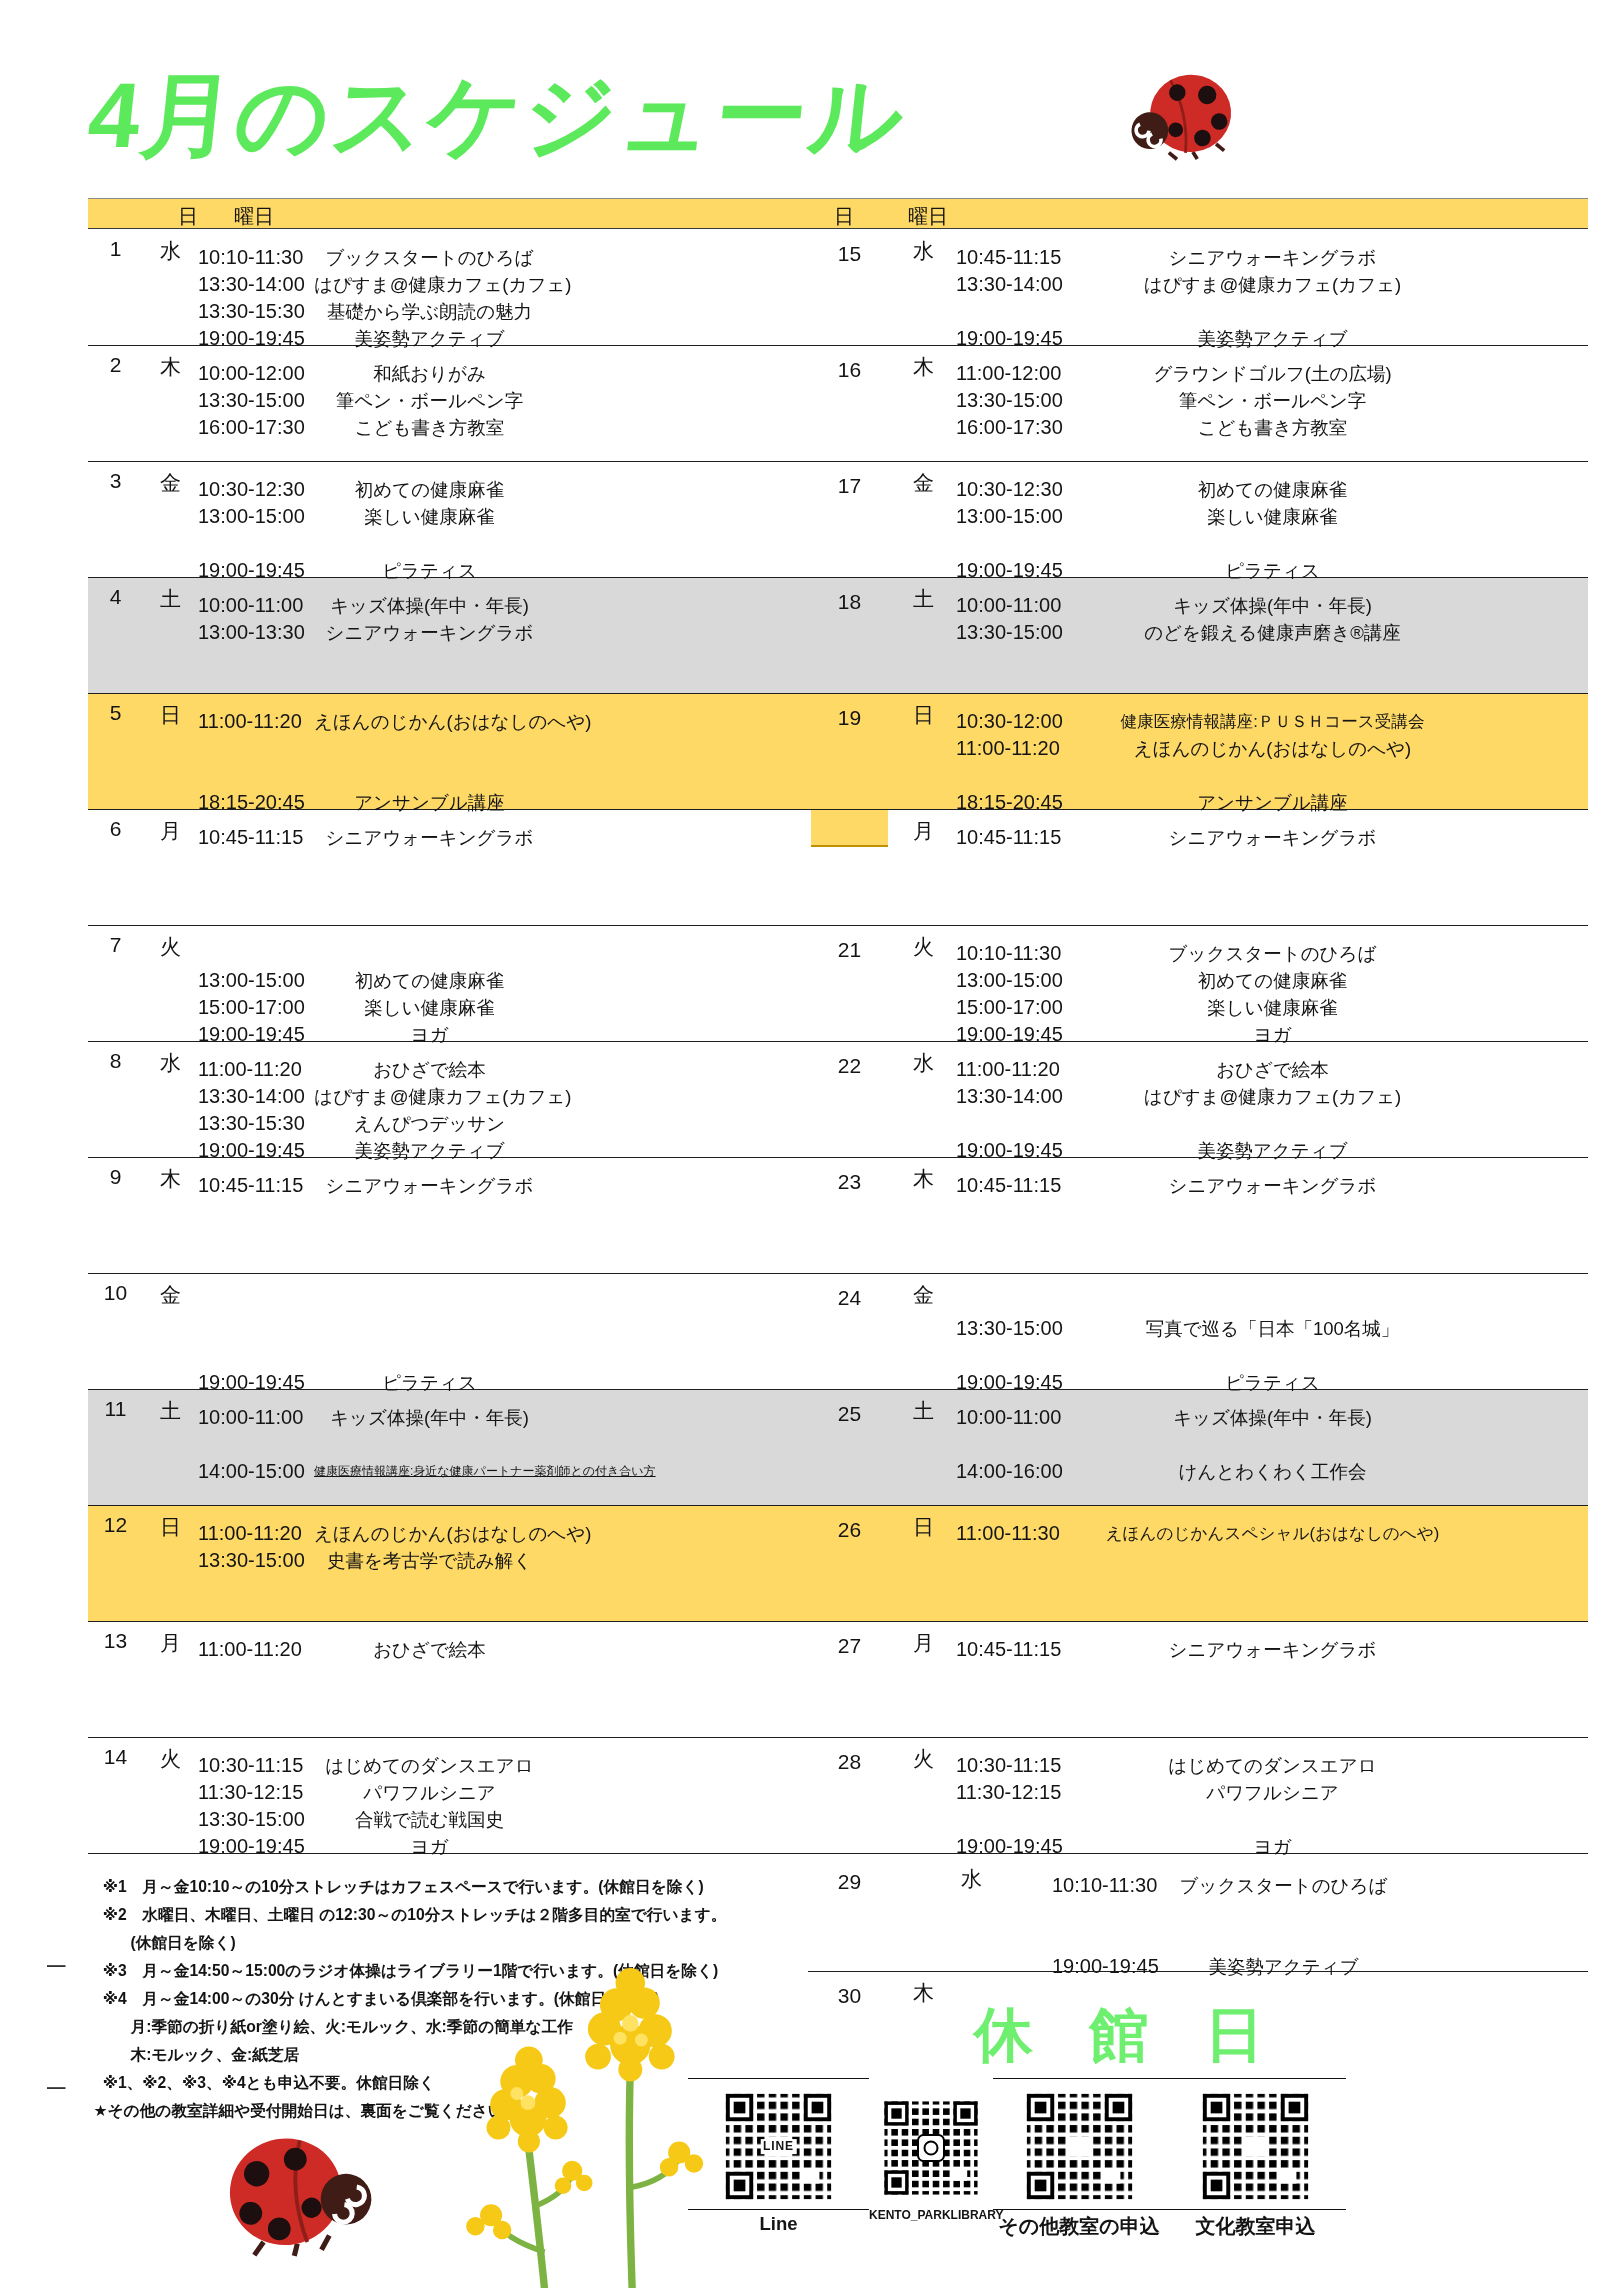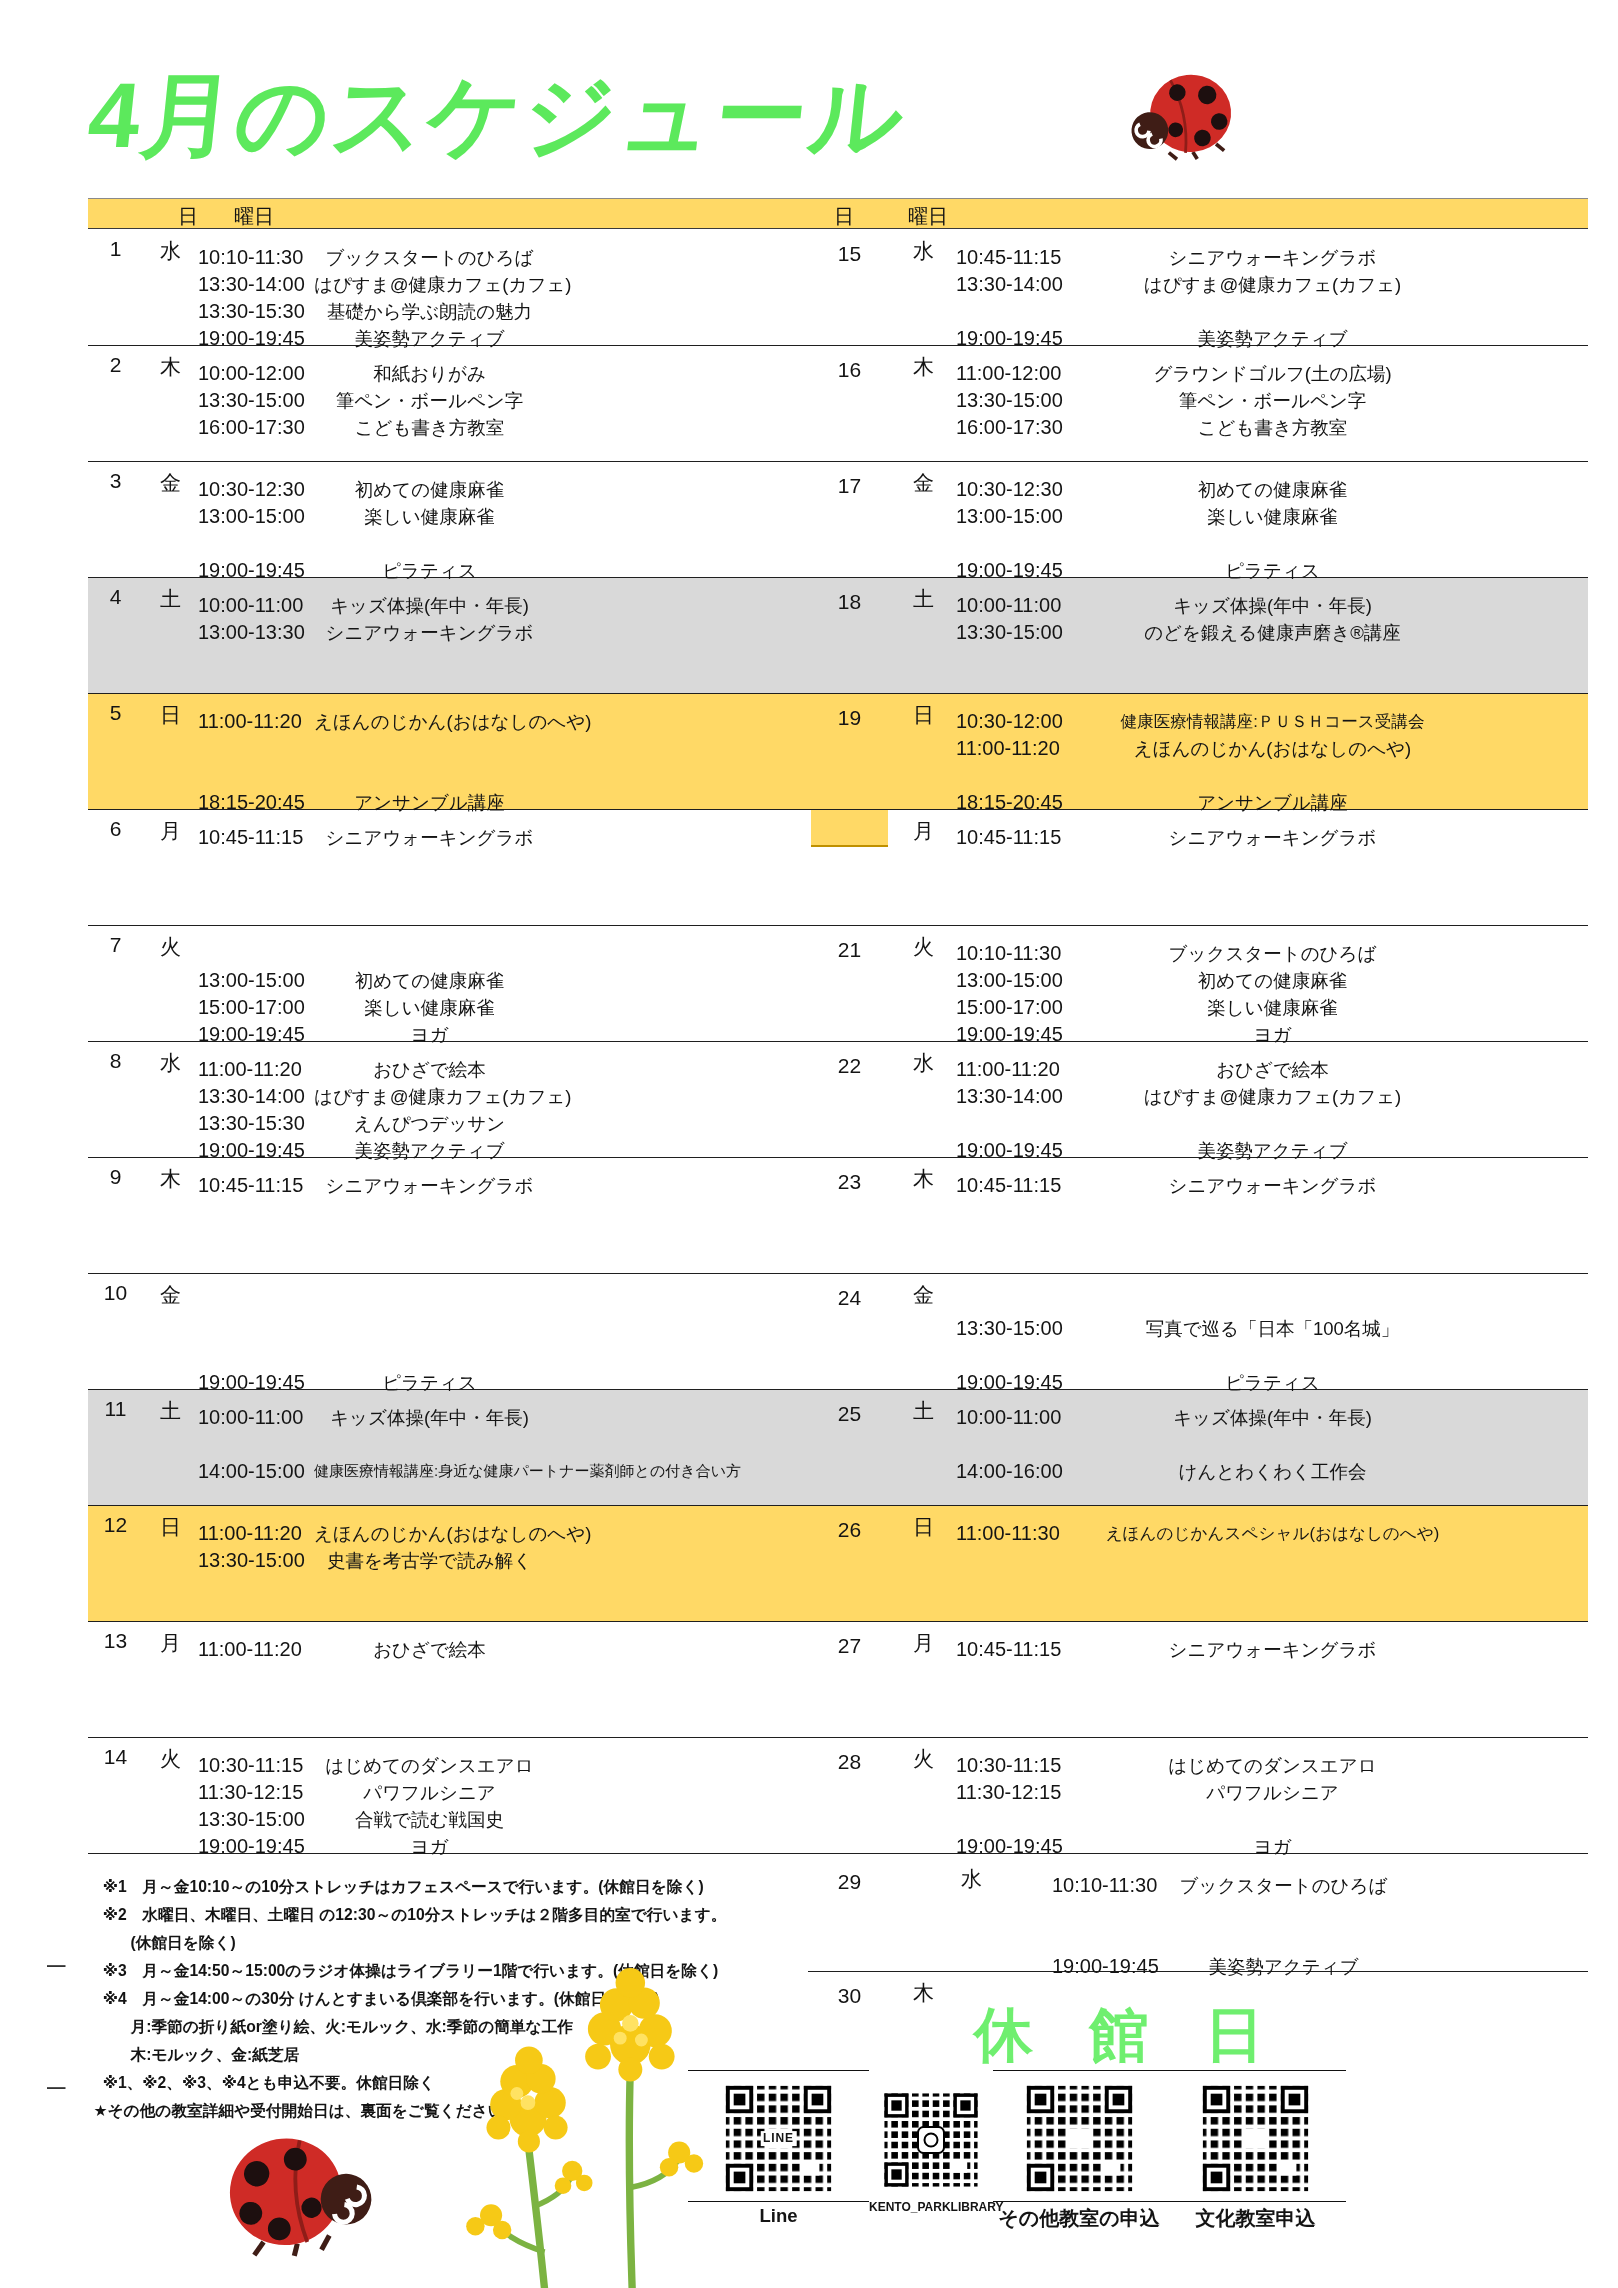--- a/index.html
+++ b/index.html
@@ -22,40 +22,40 @@
   .hL{width:720px;display:flex;}
   .hR{width:780px;display:flex;}
   .dc,.wc{width:55px;text-align:center;padding-top:7.4px;font-size:21px;box-sizing:border-box;}
   .dcR{width:83px;text-align:center;padding-top:12px;font-size:21px;box-sizing:border-box;position:relative;}
   .wcR{width:65px;text-align:center;padding-top:7.4px;font-size:21px;box-sizing:border-box;}
   .sl{flex:1;padding-top:14px;}
   .slot{height:27px;display:flex;align-items:center;}
   .t{width:116px;font-size:20px;white-space:nowrap;}
   .e{width:231px;text-align:center;font-size:18.5px;white-space:nowrap;}
   .hR .e{width:401px;}
-  .e.small{font-size:15px;}
+  .e.small{font-size:12px;text-decoration:underline;}
   .e.mid{font-size:16.6px;}
   
   .hl20{position:absolute;left:2.8px;right:2.8px;top:0;height:35px;background:#FFD966;
         border-bottom:2.8px solid #BF9000;}
   
   .bottom{position:absolute;left:88px;top:1858px;width:1500px;height:425px;}
   .notes{position:absolute;left:5.5px;top:14.8px;width:628px;font-weight:bold;font-size:15.7px;}
   .nl{height:28px;line-height:28px;white-space:nowrap;padding-left:9.2px;}
   .nl.ind{padding-left:37px;}
   .nl.star{padding-left:0px;}
   .mark{position:absolute;font-size:18.5px;font-weight:bold;color:#333;}
   .mk1{left:-41px;top:96px;} .mk2{left:-41px;top:218px;}
   .rextra{position:absolute;left:720px;top:0;width:780px;}
   .row29{display:flex;height:114px;border-bottom:1.8px solid #1f1f1f;box-sizing:border-box;gap:48px;}
   .row30{position:relative;height:107px;}
   .closed{position:absolute;left:166px;top:24px;font-size:59px;font-weight:900;color:#6FEF6F;
           letter-spacing:20px;white-space:nowrap;}
   
-  .qrband{position:absolute;left:600px;top:212px;width:669px;display:flex;}
+  .qrband{position:absolute;left:600px;top:220px;width:669px;display:flex;}
   .qcell{box-sizing:border-box;text-align:center;padding-top:7.4px;}
   .qc1{width:181px;border-top:1.8px solid #111;}
   .qc2{width:124px;}
   .qc3{width:172px;border-top:1.8px solid #111;}
   .qc4{width:181px;border-top:1.8px solid #111;}
   .qr{position:relative;width:113px;height:113px;margin:3.7px auto 0 auto;}
   .qc2 .qr{width:100px;height:100px;margin-top:13px;}
   .qr svg{width:100%;height:100%;display:block;}
   .qrcenter{position:absolute;left:50%;top:50%;transform:translate(-50%,-50%);
             background:#fff;padding:0.9px 2.8px;font-size:12px;font-weight:900;letter-spacing:0.9px;}

